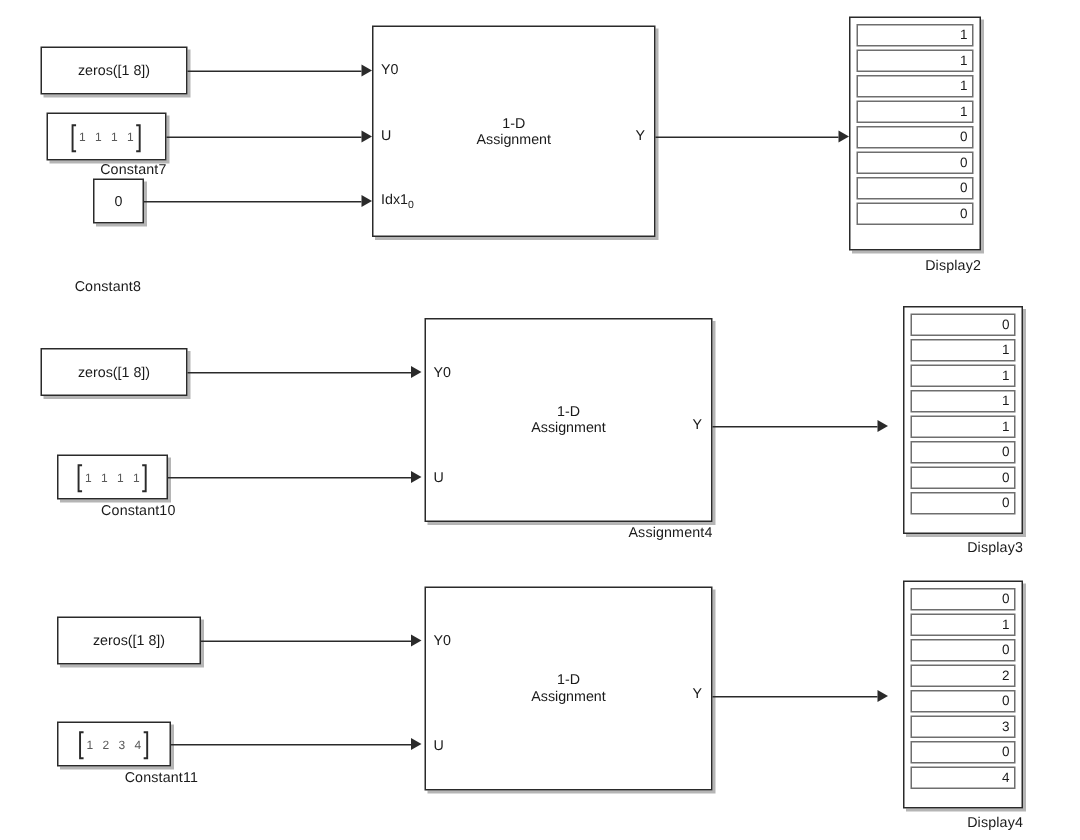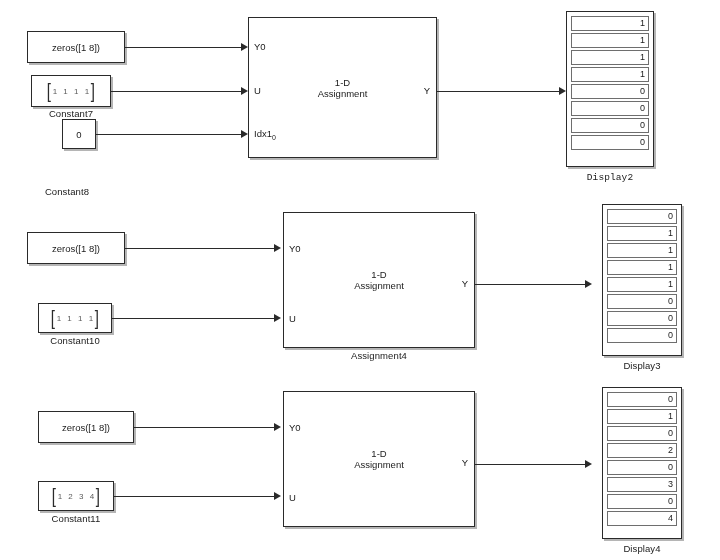--- a/index.html
+++ b/index.html
@@ -22,21 +22,21 @@
     box-sizing: border-box;
     background: #ffffff;
     border: 1.2px solid #2a2a2a;
     box-shadow: 2px 2px 0 0 rgba(120,120,120,0.55);
   }
   .blk-label {
     position: absolute;
     font-size: 9.5px;
     color: #1a1a1a;
     white-space: nowrap;
-    text-align: center;
+    text-align: right;
     letter-spacing: 0.1px;
   }
 
   
   .const-expr {
     display: flex;
     align-items: center;
     justify-content: center;
     font-size: 9.5px;
     color: #1a1a1a;
@@ -193,21 +193,21 @@
   <div class="display-outer" style="left:566px; top:11px; width:88px; height:156px;">
     <div class="disp-cell">1</div>
     <div class="disp-cell">1</div>
     <div class="disp-cell">1</div>
     <div class="disp-cell">1</div>
     <div class="disp-cell">0</div>
     <div class="disp-cell">0</div>
     <div class="disp-cell">0</div>
     <div class="disp-cell">0</div>
   </div>
-  <div class="blk-label" style="left:566px; top:172px; width:88px;font-family:Liberation Mono, monospace;">Display2</div>
+  <div class="blk-label" style="left:566px; top:172px; width:88px;">Display2</div>
 
   <div class="blk const-expr" style="left:27px; top:232px; width:98px; height:32px;">
     <span>zeros([1 8])</span>
   </div>
   <div class="wire" style="left:125px; top:248px; width:149px;"></div>
   <div class="arrow" style="left:274px; top:244px;"></div>
 
   <div class="blk const-vec" style="left:38px; top:303px; width:74px; height:30px;">
     <span class="brk">[</span>
     <span class="nums">
@@ -265,21 +265,21 @@
   <div class="blk const-vec" style="left:38px; top:481px; width:76px; height:30px;">
     <span class="brk">[</span>
     <span class="nums">
       <span>1</span>
       <span>2</span>
       <span>3</span>
       <span>4</span>
     </span>
     <span class="brk">]</span>
   </div>
-  <div class="blk-label" style="left:33px; top:513px; width:86px;">Constant11</div>
+  <div class="blk-label" style="left:46px; top:513px; width:86px;">Constant11</div>
   <div class="wire" style="left:114px; top:496px; width:160px;"></div>
   <div class="arrow" style="left:274px; top:492px;"></div>
 
   <div class="blk" style="left:283px; top:391px; width:192px; height:136px;">
     <div class="assign-body">
       <div class="assign-title">
         <span>1-D</span><br>
         <span>Assignment</span>
       </div>
       <div class="port-label" style="left:5px; top:30px;">

